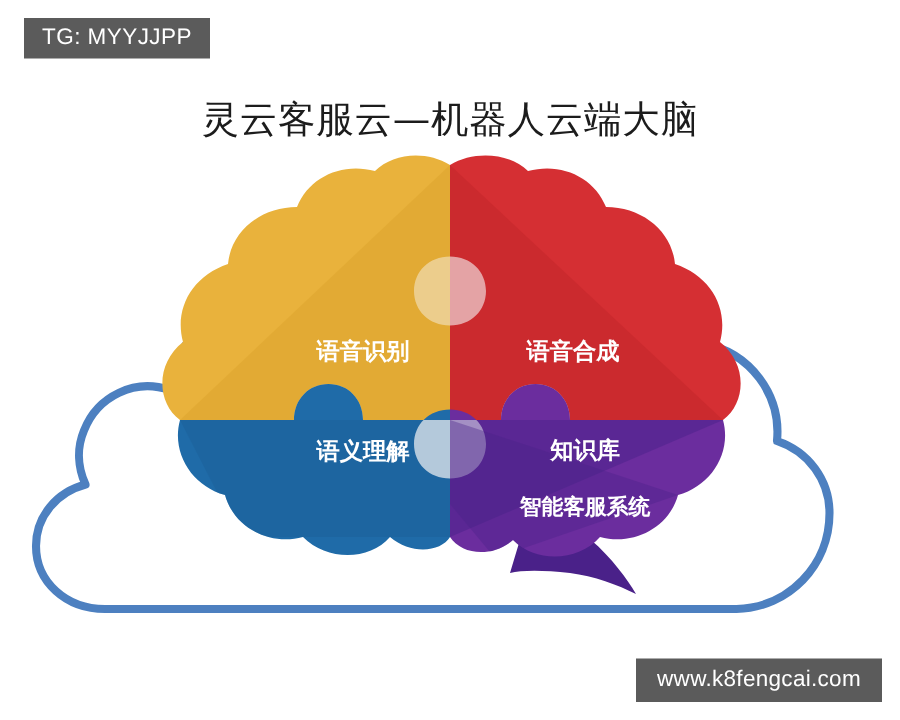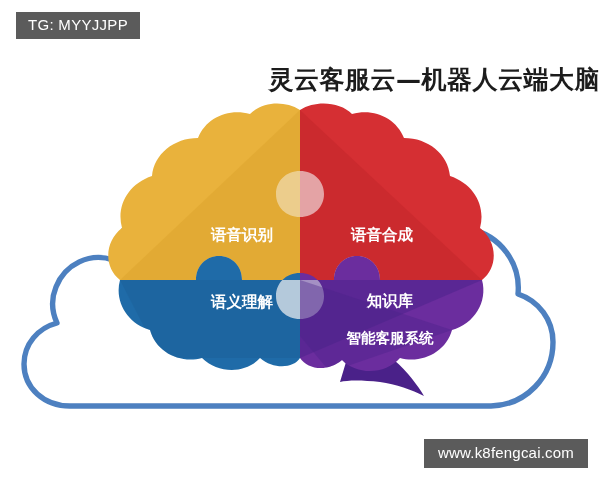--- a/index.html
+++ b/index.html
@@ -53,24 +53,24 @@
     font-family: "Liberation Sans", "DejaVu Sans", sans-serif;
     margin-left: 28px;
   }
 
   
   .page-title {
     position: absolute;
     left: 0;
     top: 66px;
     width: 600px;
-    text-align: right;
+    text-align: center;
     color: #1c1c1c;
     font-size: 25px;
-    font-weight: bold;
+    font-weight: normal;
     letter-spacing: 0.5px;
     line-height: 1.15;
     font-family: "DejaVu Sans", "Liberation Sans", sans-serif;
   }
 
   
   .artwork {
     position: absolute;
     left: 0;
     top: 96px;

